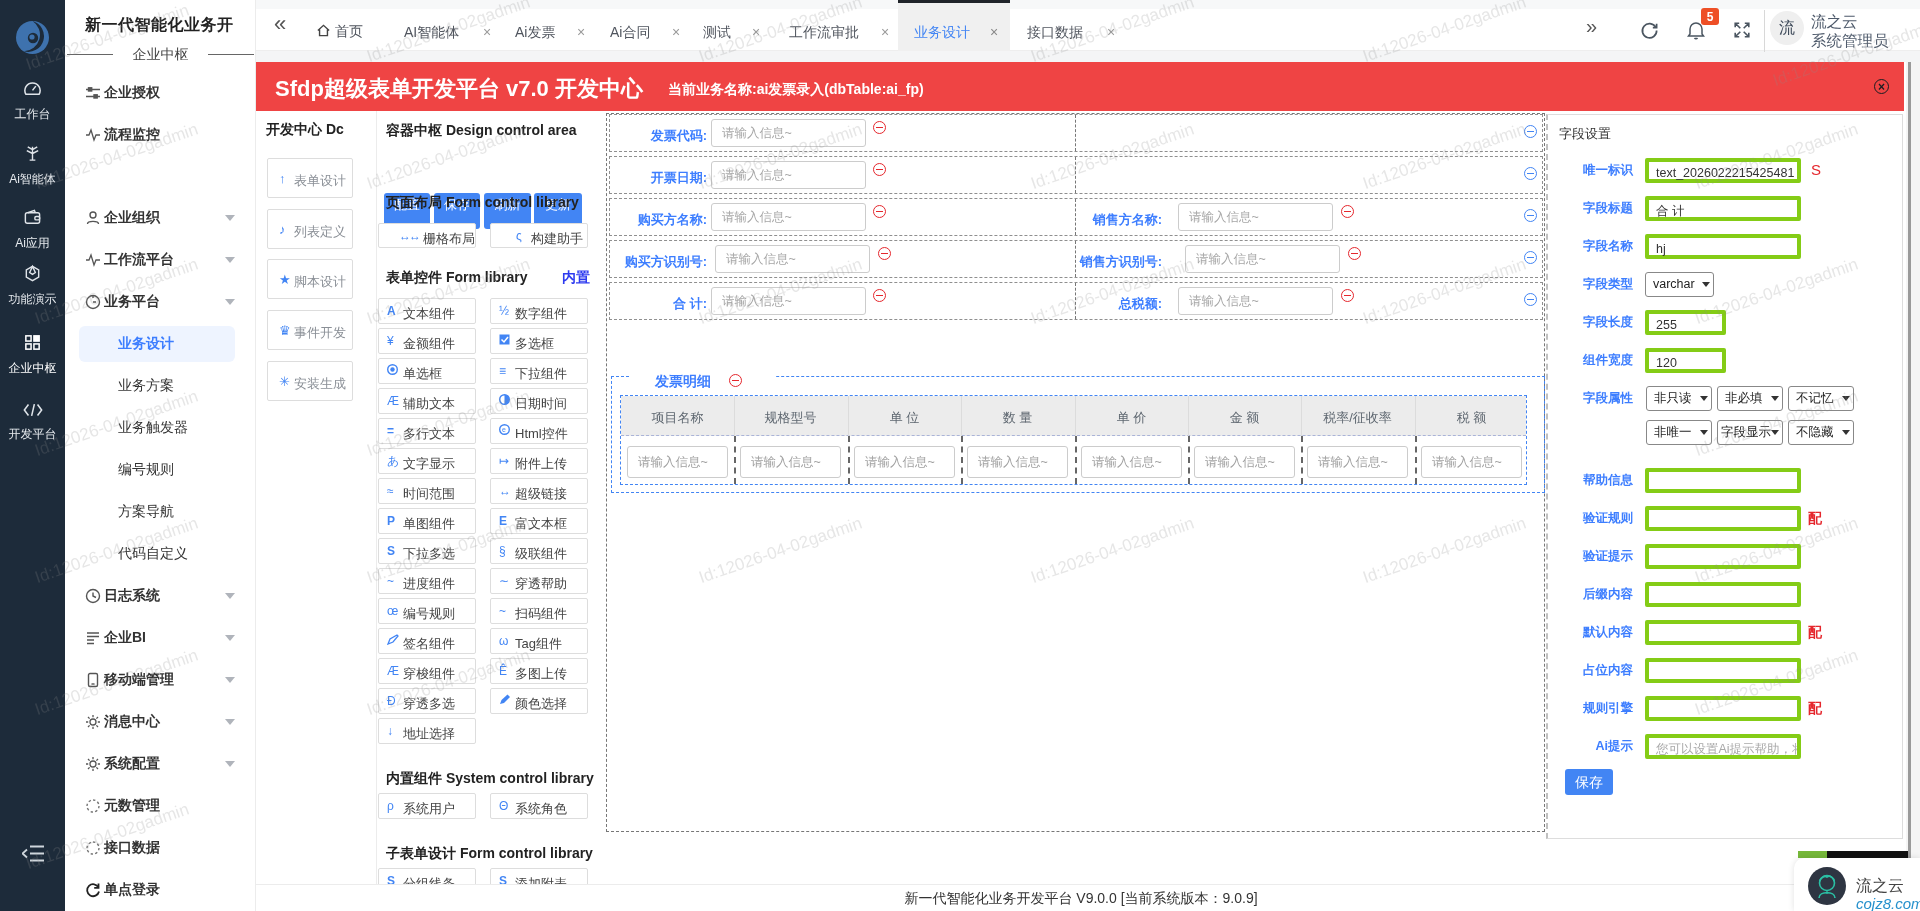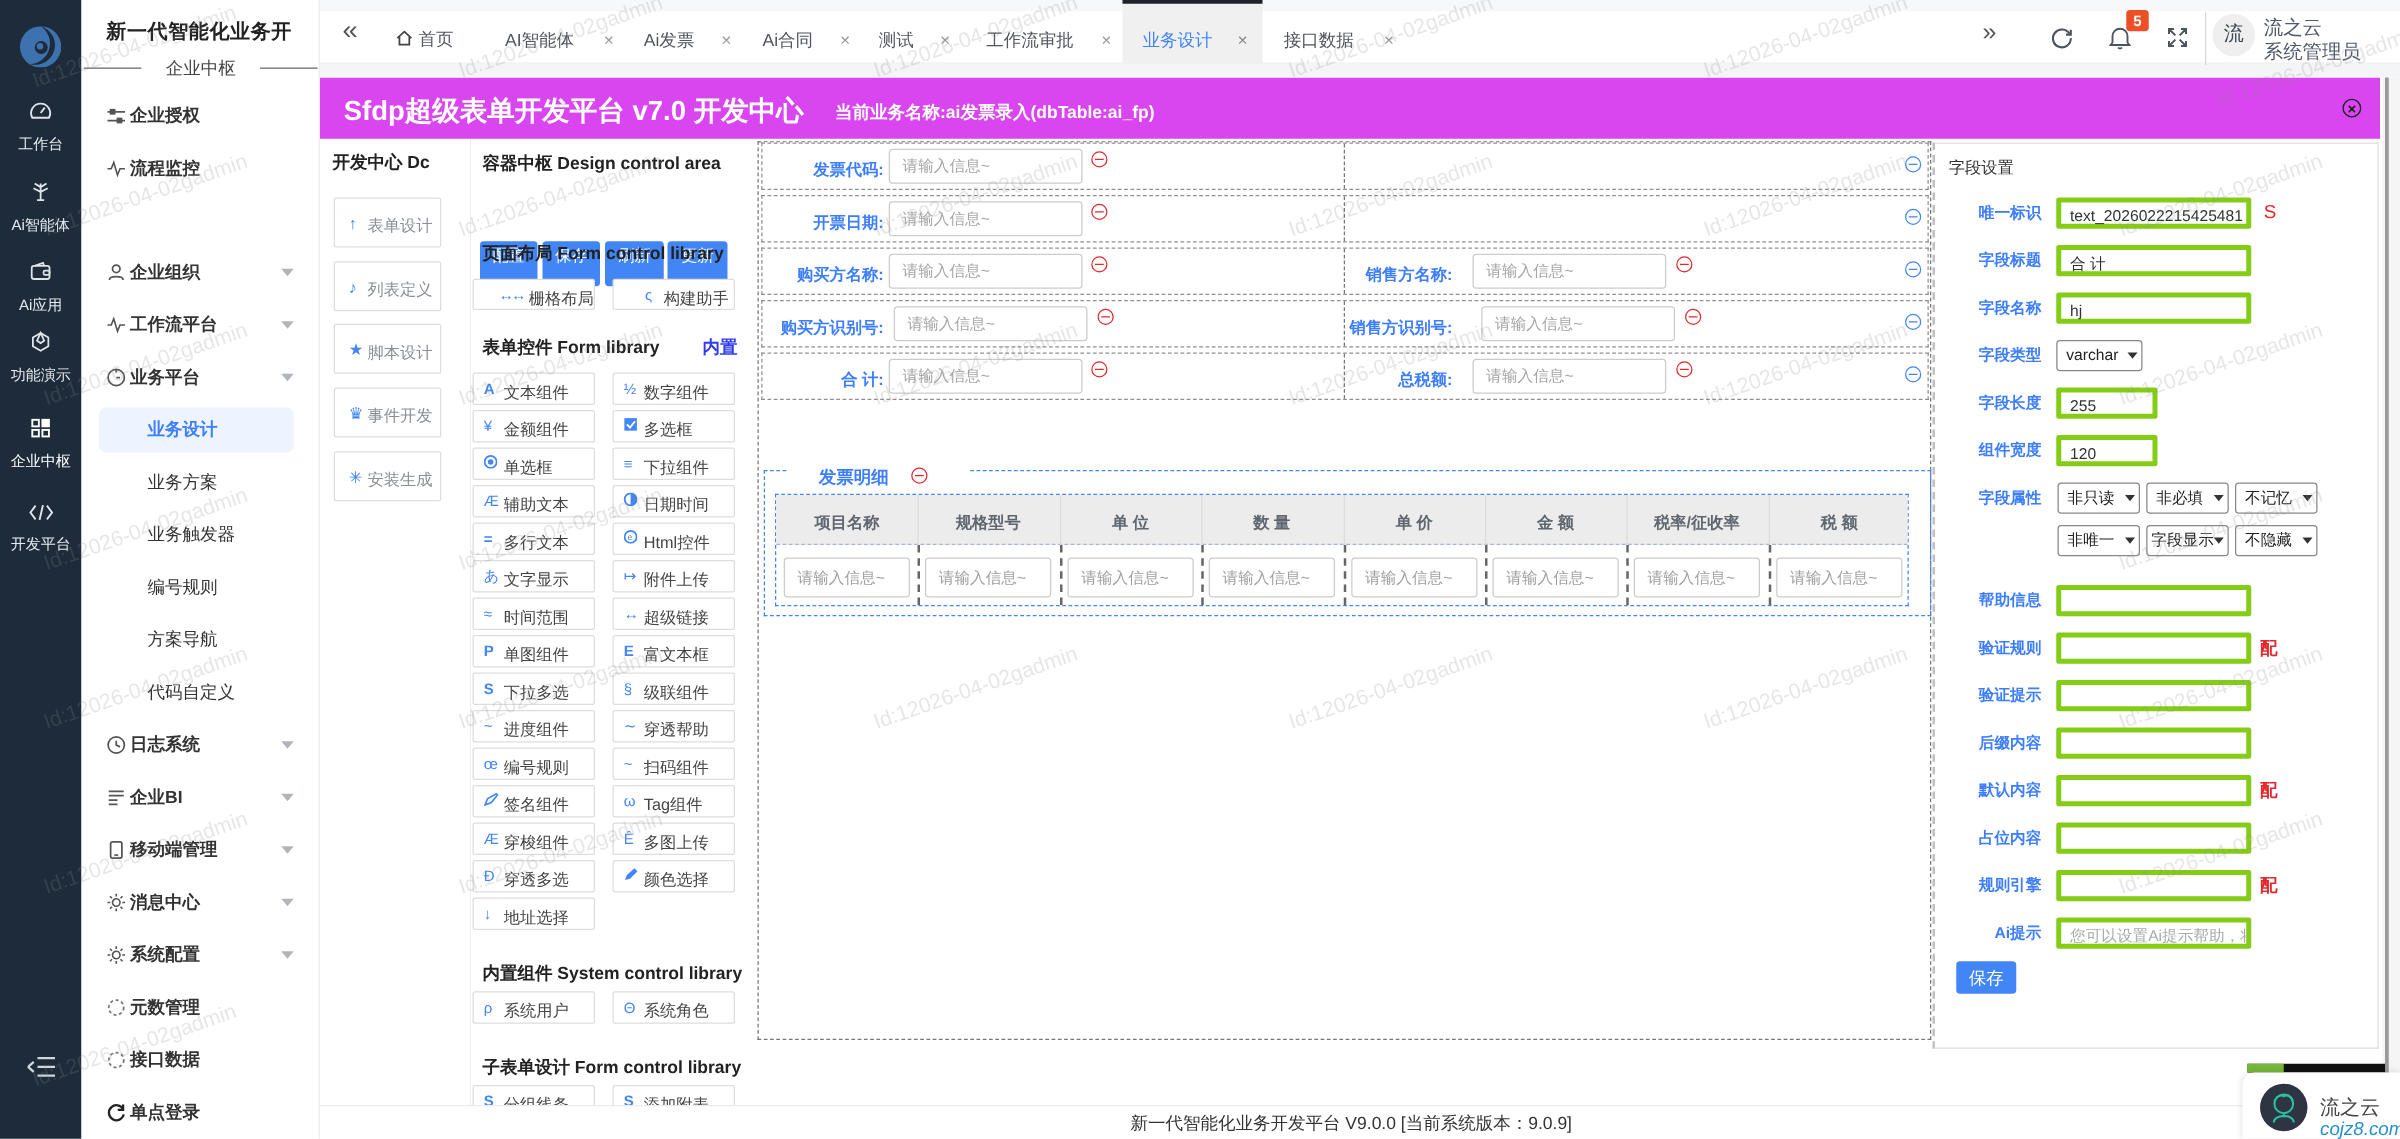--- a/index.html
+++ b/index.html
@@ -22,21 +22,21 @@
 .smi { position:absolute; left:0; width:191px; height:42px; font-size:14px; color:#333; }
 .smi .tx { position:absolute; left:53px; top:12px; }
 .smi.active { }
 .smi.active .bg { position:absolute; left:14px; top:3px; width:156px; height:36px; background:#eef4ff; border-radius:6px; }
 .smi.active .tx { color:#3d7eff; font-weight:bold; }
 
 #tabbar { position:absolute; left:256px; top:0; width:1664px; height:51px; background:#fff; border-bottom:1px solid #eee; z-index:20; }
 .tab { position:absolute; top:0; height:51px; font-size:14px; color:#50555e; }
 .tab.active { background:#f0f0f0; border-top:3px solid #1f2329; color:#4285f4; }
 
-#bluehead { position:absolute; left:256px; top:62px; width:1648px; height:49px; background:#d946ef; color:#fff; z-index:10; }
+#bluehead { position:absolute; left:256px; top:62px; width:1648px; height:49px; background:#ef4444; color:#fff; z-index:10; }
 #bluehead .t1 { position:absolute; left:19px; top:12px; font-size:22px; font-weight:bold; }
 #bluehead .t2 { position:absolute; left:412px; top:19px; font-size:14px; font-weight:bold; }
 
 #devpanel { position:absolute; left:256px; top:111px; width:121px; height:773px; background:#fff; border-right:1px solid #ececec; z-index:5;}
 #devpanel h2 { position:absolute; left:10px; top:10px; font-size:14px; color:#222; }
 .devbtn { position:absolute; left:11px; width:86px; height:40px; border:1px solid #ddd; border-radius:2px; background:#fff; }
 .devbtn .ic { position:absolute; left:11px; top:12px; color:#4285f4; font-size:13px; }
 .devbtn .tx { position:absolute; left:26px; top:13px; font-size:13px; color:#8a8f96; white-space:nowrap; }
 #ctrlpanel { position:absolute; left:377px; top:111px; width:231px; height:773px; background:#fff; border-right:1px solid #ececec; z-index:5; overflow:hidden;}
 #ctrlpanel h2 { position:absolute; left:9px; font-size:14px; color:#222; white-space:nowrap;}
@@ -51,21 +51,21 @@
 .rowlab { position:absolute; left:0; width:97px; top:12px; text-align:right; font-size:13px; font-weight:bold; color:#3d7eff; white-space:nowrap; }
 .rowlab.r { left:432px; width:120px; }
 .rinput { position:absolute; top:4px; height:28px; border:1px solid #ccc; border-radius:3px; background:#fff; font-size:12.5px; color:#a6a6a6; line-height:26px; padding-left:10px; }
 .frow { position:absolute; left:0; width:937px; border:1px dashed #8f8f8f; background:#fff; }
 .minus { position:absolute; width:13px; height:13px; border-radius:50%; }
 .minus.red { border:1.5px solid #e5272d; }
 .minus.blue { border:1.5px solid #4285f4; }
 .minus i { position:absolute; left:2px; right:2px; top:50%; margin-top:-0.75px; height:1.5px; display:block; }
 .minus.red i { background:#e5272d; }
 .minus.blue i { background:#4285f4; }
-.hcell { top:13px; width:113px; text-align:center; font-size:13px; font-weight:bold; color:#5e6770; }
+.hcell { top:13px; width:113px; text-align:center; font-size:13px; font-weight:normal; color:#5e6770; }
 .tsep { position:absolute; top:40px; bottom:0; width:0; border-left:2px dashed #666; }
 .hsep { position:absolute; top:0; height:40px; width:0; border-left:1px solid #dcdcdc; }
 .tinput { position:absolute; top:50px; width:101px; height:32px; border:1px solid #ccc; border-radius:3px; background:#fff; font-size:12.5px; color:#a0a0a0; line-height:30px; padding-left:10px; }
 
 #fieldpanel { position:absolute; left:1546px; top:114px; width:357px; height:725px; background:#fff; border:1px solid #ddd; border-left:2px dashed #c0c0c0; z-index:5; }
 #fieldpanel h2 { position:absolute; left:11px; top:10px; font-size:13px; color:#333; font-weight:normal; }
 .fplabel { position:absolute; font-size:12.5px; font-weight:bold; color:#3d7eff; text-align:right; right:269px; white-space:nowrap;}
 .fpinput { position:absolute; left:97px; height:25px; border:4px solid #84cc16; border-radius:2px; background:#fff; font-size:12.5px; color:#333; line-height:23px; padding-left:7px; }
 .fpsel { position:absolute; height:25px; border:1px solid #888; border-radius:3px; background:#fff; font-size:12.5px; color:#222; line-height:23px; padding-left:7px; }
 .fpsel .car { position:absolute; right:3px; top:9px; width:0; height:0; border-left:4px solid transparent; border-right:4px solid transparent; border-top:5px solid #333; }

